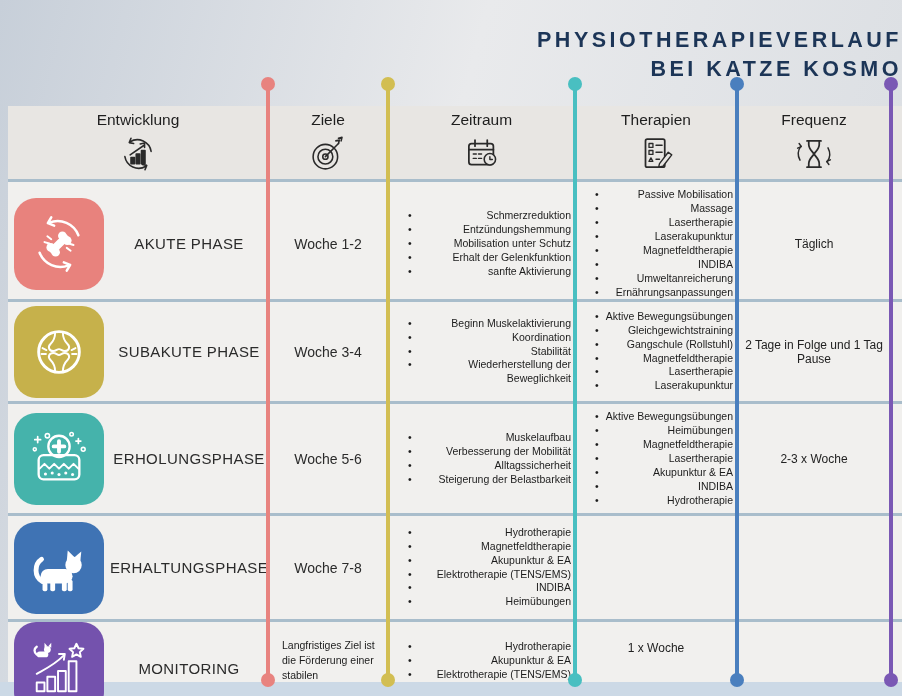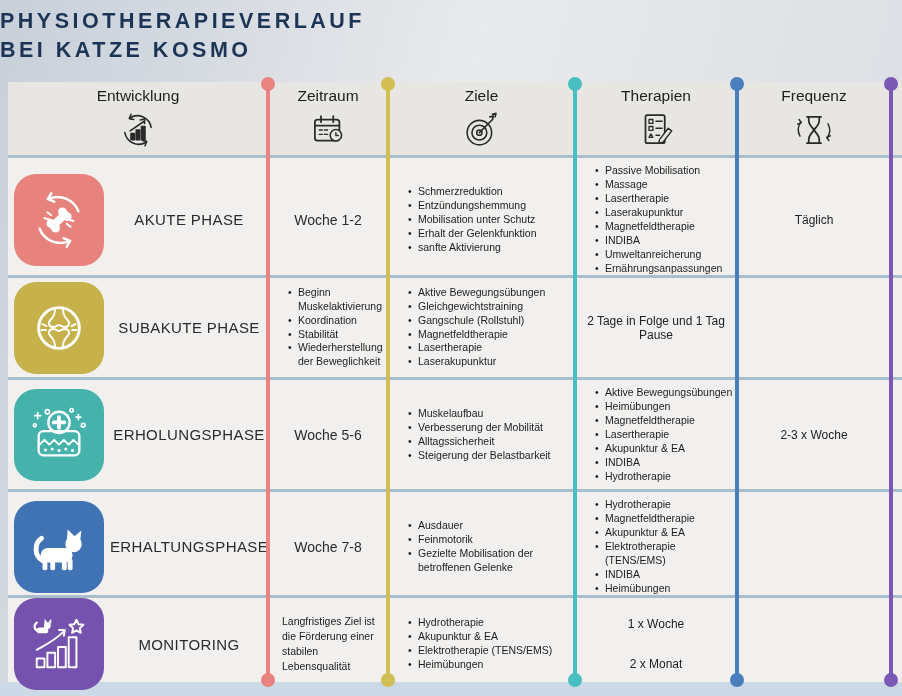--- a/index.html
+++ b/index.html
@@ -2,46 +2,46 @@
 <html><head>
 <meta charset="utf-8">
 <style>
   * { margin:0; padding:0; box-sizing:border-box; }
   html,body { width:902px; height:696px; }
   body { font-family:"Liberation Sans", sans-serif; }
   .page { position:relative; width:902px; height:696px; overflow:hidden;
           background:linear-gradient(105deg,#c7cfd9 0%,#e9eaec 45%,#d8dce1 100%); }
 
   
-  .title-wrap { position:absolute; top:7px; left:0; width:100%; text-align:left; }
+  .title-wrap { position:absolute; top:26px; left:0; width:100%; text-align:right; }
   .title-line { color:#1c3557; font-size:21.5px; font-weight:700; letter-spacing:3.5px; line-height:1.35; }
 
   
   .table { position:absolute; left:8px; top:82px; width:894px; }
   .grid-row { display:grid; grid-template-columns:102px 158px 120px 187px 162px 154px 11px; }
   .hdr { grid-template-columns:260px 120px 187px 162px 154px 11px; background:#e8e6e3; height:76px;
-         border-bottom:3px solid #a9bdcb; }
+         border-bottom:3px solid #a9bdcb;margin-top:24px; }
   .hdr-cell { display:flex; flex-direction:column; align-items:center; justify-content:center; gap:4px; }
   .hdr-label { font-size:15.5px; color:#1e1e1e; }
   .hdr-icon svg { display:block; }
 
   .row { background:#f1f0ee; border-bottom:3px solid #a9bdcb; }
   .row-0 { height:120px; } .row-1 { height:102px; } .row-2 { height:112px; }
   .row-3 { height:106px; } .row-4 { height:84px; border-bottom:none; }
 
   .cell { display:flex; align-items:center; justify-content:center; }
   .cell-icon { position:relative; z-index:6; }
   .icon-box { width:90px; height:92px; border-radius:22px; display:flex; align-items:center;
               justify-content:center; flex:none; }
   .phase { font-size:15px; color:#2b2b2b; letter-spacing:0.4px; text-align:center; }
   .zeit { font-size:14px; color:#2b2b2b; text-align:center; }
   .freq { font-size:12px; color:#222; flex-direction:column; gap:26px; text-align:center; padding:0 6px; }
 
   .bullets { display:flex; flex-direction:column; justify-content:center; width:100%;
-             padding:6px 4px 6px 20px; }
+             padding:6px 4px 6px 20px;text-align:right; }
   .bullet { font-size:10.5px; color:#1c1c1c; line-height:1.33; position:relative; padding-left:10px; }
   .bullet::before { content:"•"; position:absolute; left:0; top:0; font-size:10.5px; }
   .plain-goal { font-size:10.5px; color:#1c1c1c; line-height:1.45; padding:0 12px 0 14px; }
 
   
   .tline { position:absolute; top:84px; width:4px; height:596px; border-radius:2px; z-index:5; }
   .tline .dot { position:absolute; left:-5px; width:14px; height:14px; border-radius:50%; background:inherit; }
   .tline .dot.top { top:-7px; } .tline .dot.bot { top:calc(100% - 7px); }
 
   .bottom-strip { position:absolute; left:0; bottom:0; width:100%; height:14px; background:#ccd9e6; }
@@ -67,42 +67,42 @@
               <path d="M32 42 l2 -5 -5 -1"></path>
               <rect x="16" y="28" width="4" height="7" fill="#2a2a2a"></rect>
               <rect x="22" y="24" width="4" height="11" fill="#2a2a2a"></rect>
               <rect x="28" y="20" width="4" height="15" fill="#2a2a2a"></rect>
               <path d="M15 25 L31 14"></path>
               <path d="M26.5 12.5 l5 -1 0 5"></path>
             </svg>
           </span>
         </div>
         <div class="hdr-cell">
+          <div class="hdr-label">Ziele</div>
+          <span class="hdr-icon">
+            <svg width="42" height="42" viewBox="0 0 48 48" fill="none" stroke="#2a2a2a" stroke-linecap="round" stroke-linejoin="round" stroke-width="1.8">
+              <circle cx="21" cy="27" r="14"></circle>
+              <circle cx="21" cy="27" r="8.5"></circle>
+              <circle cx="21" cy="27" r="3"></circle>
+              <path d="M21 27 L36 12"></path>
+              <path d="M33 9 l4 -1 -1 4"></path>
+              <path d="M36 6 l4 -1 -1 4"></path>
+            </svg>
+          </span>
+        </div>
+        <div class="hdr-cell">
           <div class="hdr-label">Zeitraum</div>
           <span class="hdr-icon">
             <svg width="42" height="42" viewBox="0 0 48 48" fill="none" stroke="#2a2a2a" stroke-linecap="round" stroke-linejoin="round" stroke-width="2">
               <rect x="9" y="12" width="28" height="24" rx="3"></rect>
               <path d="M9 19 h28"></path>
               <path d="M16 8 v7 M30 8 v7"></path>
               <path d="M14 24 h10 M14 29 h10" stroke-width="1.6" stroke-dasharray="3.5 2.5"></path>
               <circle cx="33" cy="30" r="6.5" fill="#e8e6e3" stroke-width="1.8"></circle>
               <path d="M33 27 v3.2 h2.8" stroke-width="1.6"></path>
-            </svg>
-          </span>
-        </div>
-        <div class="hdr-cell">
-          <div class="hdr-label">Ziele</div>
-          <span class="hdr-icon">
-            <svg width="42" height="42" viewBox="0 0 48 48" fill="none" stroke="#2a2a2a" stroke-linecap="round" stroke-linejoin="round" stroke-width="1.8">
-              <circle cx="21" cy="27" r="14"></circle>
-              <circle cx="21" cy="27" r="8.5"></circle>
-              <circle cx="21" cy="27" r="3"></circle>
-              <path d="M21 27 L36 12"></path>
-              <path d="M33 9 l4 -1 -1 4"></path>
-              <path d="M36 6 l4 -1 -1 4"></path>
             </svg>
           </span>
         </div>
         <div class="hdr-cell">
           <div class="hdr-label">Therapien</div>
           <span class="hdr-icon">
             <svg width="42" height="42" viewBox="0 0 48 48" fill="none" stroke="#2a2a2a" stroke-linecap="round" stroke-linejoin="round" stroke-width="2">
               <rect x="12" y="7" width="22" height="32" rx="2"></rect>
               <rect x="16" y="12" width="4.5" height="4.5" stroke-width="1.5"></rect>
               <rect x="16" y="20" width="4.5" height="4.5" stroke-width="1.5"></rect>
@@ -179,20 +179,21 @@
             <div class="icon-box" style="background: rgb(198, 177, 75);">
               <svg width="62" height="62" viewBox="0 0 64 64" fill="none" stroke="#fff" stroke-linecap="round" stroke-linejoin="round" stroke-width="2">
                 <circle cx="32" cy="32" r="21" stroke-width="3"></circle>
                 <path d="M28 12 C28 18 26 21 23 24 C20 27 22 31 26 31 C29 31 30 29 32 29 C34 29 35 31 38 31 C42 31 44 27 41 24 C38 21 36 18 36 12"></path>
                 <path d="M28 52 C28 46 26 43 23 40 C20 37 22 33 26 33 C29 33 30 35 32 35 C34 35 35 33 38 33 C42 33 44 37 41 40 C38 43 36 46 36 52"></path>
                 <path d="M15 28 l4 2 M14 34 h4.5 M49 28 l-4 2 M50 34 h-4.5"></path>
               </svg>
             </div>
           </div>
           <div class="cell phase">SUBAKUTE PHASE</div>
+          <div class="cell zeit">Woche 3-4</div>
           <div class="cell">
             <div class="bullets">
               <div class="bullet">Beginn Muskelaktivierung</div>
               <div class="bullet">Koordination</div>
               <div class="bullet">Stabilität</div>
               <div class="bullet">Wiederherstellung der Beweglichkeit</div>
             </div>
           </div>
           <div class="cell">
             <div class="bullets">
@@ -269,27 +270,20 @@
                 <circle cx="47" cy="29" r="8.5" fill="#fff" stroke="none"></circle>
                 <polygon points="40,25 41,14 48,21" fill="#fff" stroke="none"></polygon>
                 <polygon points="48,21 55,15 54,25" fill="#fff" stroke="none"></polygon>
               </svg>
             </div>
           </div>
           <div class="cell phase">ERHALTUNGSPHASE</div>
           <div class="cell zeit">Woche 7-8</div>
           <div class="cell">
             <div class="bullets">
-              <div class="bullet">Ausdauer</div>
-              <div class="bullet">Feinmotorik</div>
-              <div class="bullet">Gezielte Mobilisation der betroffenen Gelenke</div>
-            </div>
-          </div>
-          <div class="cell">
-            <div class="bullets">
               <div class="bullet">Hydrotherapie</div>
               <div class="bullet">Magnetfeldtherapie</div>
               <div class="bullet">Akupunktur &amp; EA</div>
               <div class="bullet">Elektrotherapie (TENS/EMS)</div>
               <div class="bullet">INDIBA</div>
               <div class="bullet">Heimübungen</div>
             </div>
           </div>
           <div></div>
         </div>

